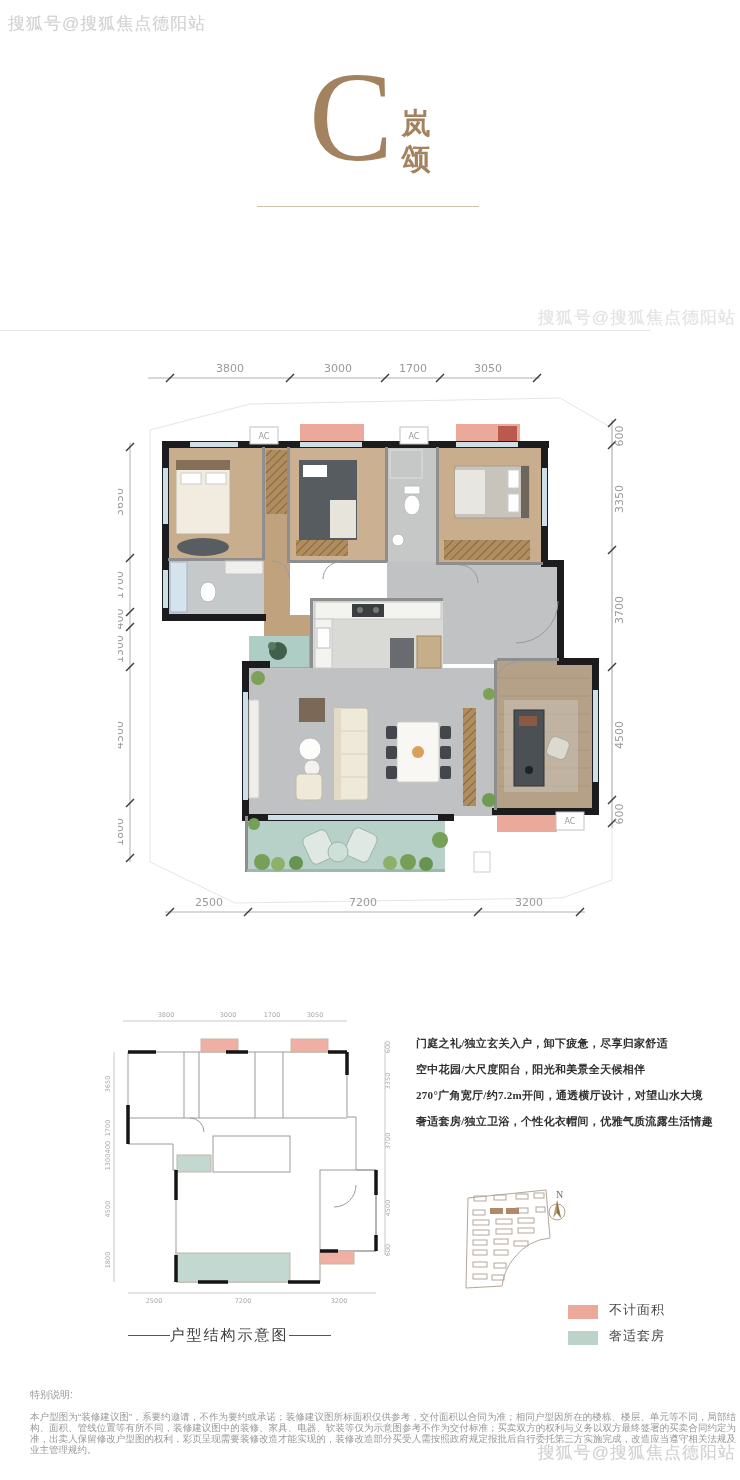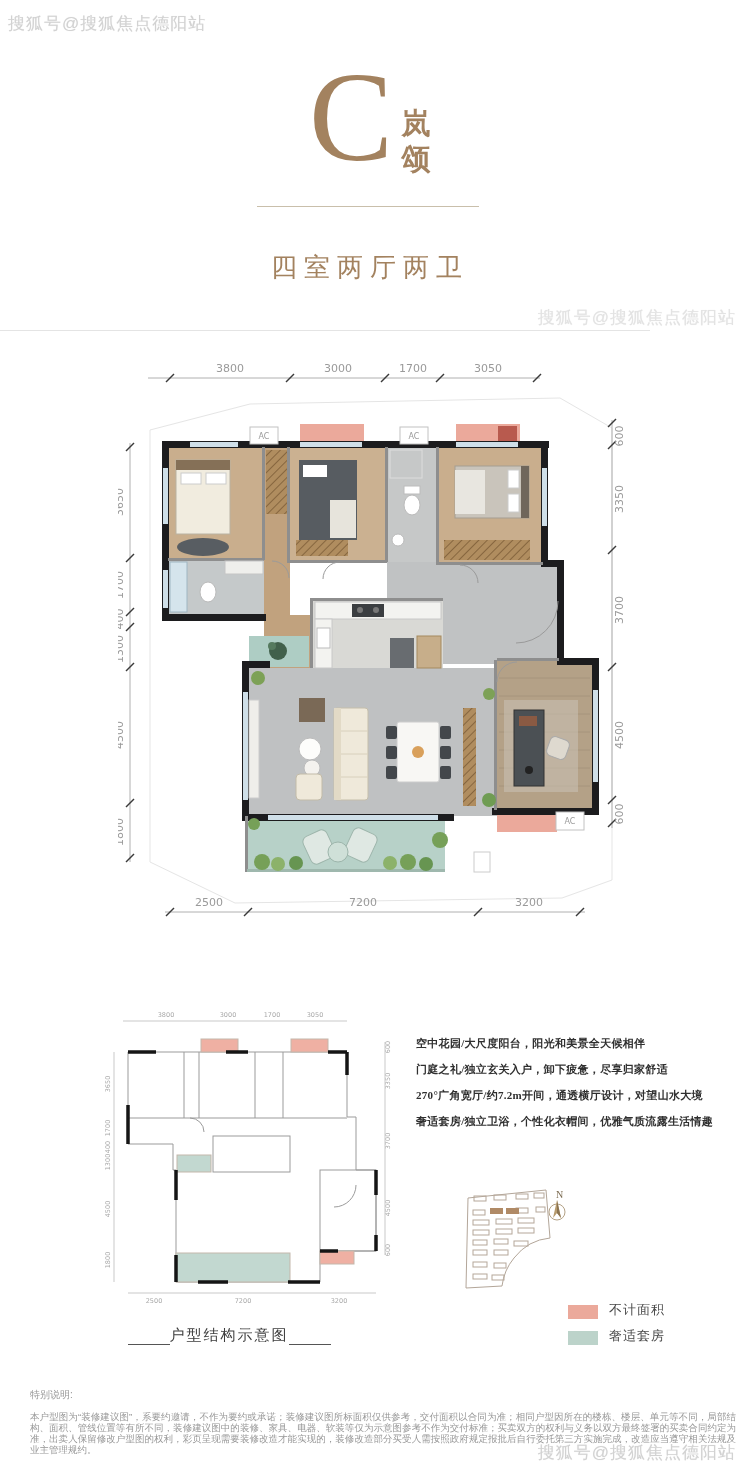--- a/index.html
+++ b/index.html
@@ -12,21 +12,21 @@
   .name-char{left:399px;width:34px;text-align:center;font-size:29px;color:#a3825f;font-weight:bold;}
   #hr-title{left:257px;top:206px;width:222px;height:1px;background:#c9bfab;}
   #area-row{left:252px;top:209px;height:44px;display:flex;align-items:center;color:#a3825f;}
   #area-prefix{writing-mode:vertical-rl;font-size:9px;height:32px;line-height:10px;opacity:.85;margin-right:2px;}
   #area-main{font-size:37px;letter-spacing:1px;}
   #area-sup{font-size:18px;vertical-align:top;line-height:30px;}
   #layout-line{left:0;right:0;top:250px;text-align:center;font-size:26px;letter-spacing:7px;color:#a3825f;}
   #faint-line{left:0;top:330px;width:650px;height:1px;background:#e4e4e4;}
   #features{left:416px;top:1036px;width:312px;font-size:11px;font-weight:bold;color:#2f2f2f;}
   #features .f-line{margin-bottom:11px;letter-spacing:.3px;}
-  #struct-caption{left:118px;top:1326px;width:222px;display:flex;align-items:flex-end;justify-content:center;}
+  #struct-caption{left:118px;top:1326px;width:222px;display:flex;align-items:center;justify-content:center;}
   #struct-caption .cap-line{width:42px;height:1px;background:#555;}
   #struct-caption .cap-text{font-size:15px;color:#3d3d3d;letter-spacing:2px;white-space:nowrap;}
   .legend-row{left:568px;display:flex;align-items:flex-end;gap:11px;}
   .legend-swatch{width:30px;height:14px;}
   .sw-pink{background:#eba99b;}
   .sw-teal{background:#bcd3ca;}
   .legend-label{font-size:13px;color:#4a4a4a;letter-spacing:1px;}
   #disclaimer{left:30px;top:1388px;width:706px;color:#979797;
       font-family:"Liberation Sans","DejaVu Sans",sans-serif;}
   #disc-title{font-size:10px;margin-bottom:9px;}
@@ -39,21 +39,20 @@
 
   <div class="abs wm" style="left:8px;top:12px">搜狐号@搜狐焦点德阳站</div>
   <div class="abs wm" style="right:4px;top:306px;color:#e3e3e3">搜狐号@搜狐焦点德阳站</div>
   <div class="abs wm" style="right:4px;top:1441px">搜狐号@搜狐焦点德阳站</div>
   <div class="abs" id="faint-line"></div>
 
   <div class="abs" id="big-c">C</div>
   <div class="abs name-char" style="top:104px">岚</div>
   <div class="abs name-char" style="top:140px">颂</div>
   <div class="abs" id="hr-title"></div>
-  <div class="abs" id="layout-line">四室两厅两卫</div>
 
   <svg class="abs" style="left:118px;top:358px" width="510" height="562" viewBox="118 358 510 562" font-family="DejaVu Sans, sans-serif">
     <defs>
       <pattern id="h1" width="6" height="6" patternUnits="userSpaceOnUse" patternTransform="rotate(45)">
         <rect width="6" height="6" fill="#b08d5f"></rect>
         <line x1="0" y1="0" x2="0" y2="6" stroke="#86663f" stroke-width="2"></line>
       </pattern>
     </defs>
 
     <g>
@@ -356,22 +355,22 @@
     </g>
   </svg>
 
   <div class="abs" id="struct-caption">
     <span class="cap-line"></span>
     <span class="cap-text">户型结构示意图</span>
     <span class="cap-line"></span>
   </div>
 
   <div class="abs" id="features">
+    <div class="f-line">门庭之礼/独立玄关入户，卸下疲惫，尽享归家舒适</div>
     <div class="f-line">空中花园/大尺度阳台，阳光和美景全天候相伴</div>
-    <div class="f-line">门庭之礼/独立玄关入户，卸下疲惫，尽享归家舒适</div>
     <div class="f-line">270°广角宽厅/约7.2m开间，通透横厅设计，对望山水大境</div>
     <div class="f-line">奢适套房/独立卫浴，个性化衣帽间，优雅气质流露生活情趣</div>
   </div>
 
   <svg class="abs" style="left:460px;top:1186px" width="120" height="112" viewBox="0 0 120 112" font-family="Liberation Serif, serif">
     <path d="M8,12 L86,4 L90,52 Q68,54 54,72 Q44,84 42,100 L6,102 Z" fill="#ffffff" stroke="#b3a699"></path>
     <g fill="none" stroke="#b5a79a">
       <rect x="14" y="10" width="12" height="5"></rect>
         <rect x="34" y="9" width="12" height="5"></rect>
         <rect x="56" y="8" width="12" height="5"></rect>

